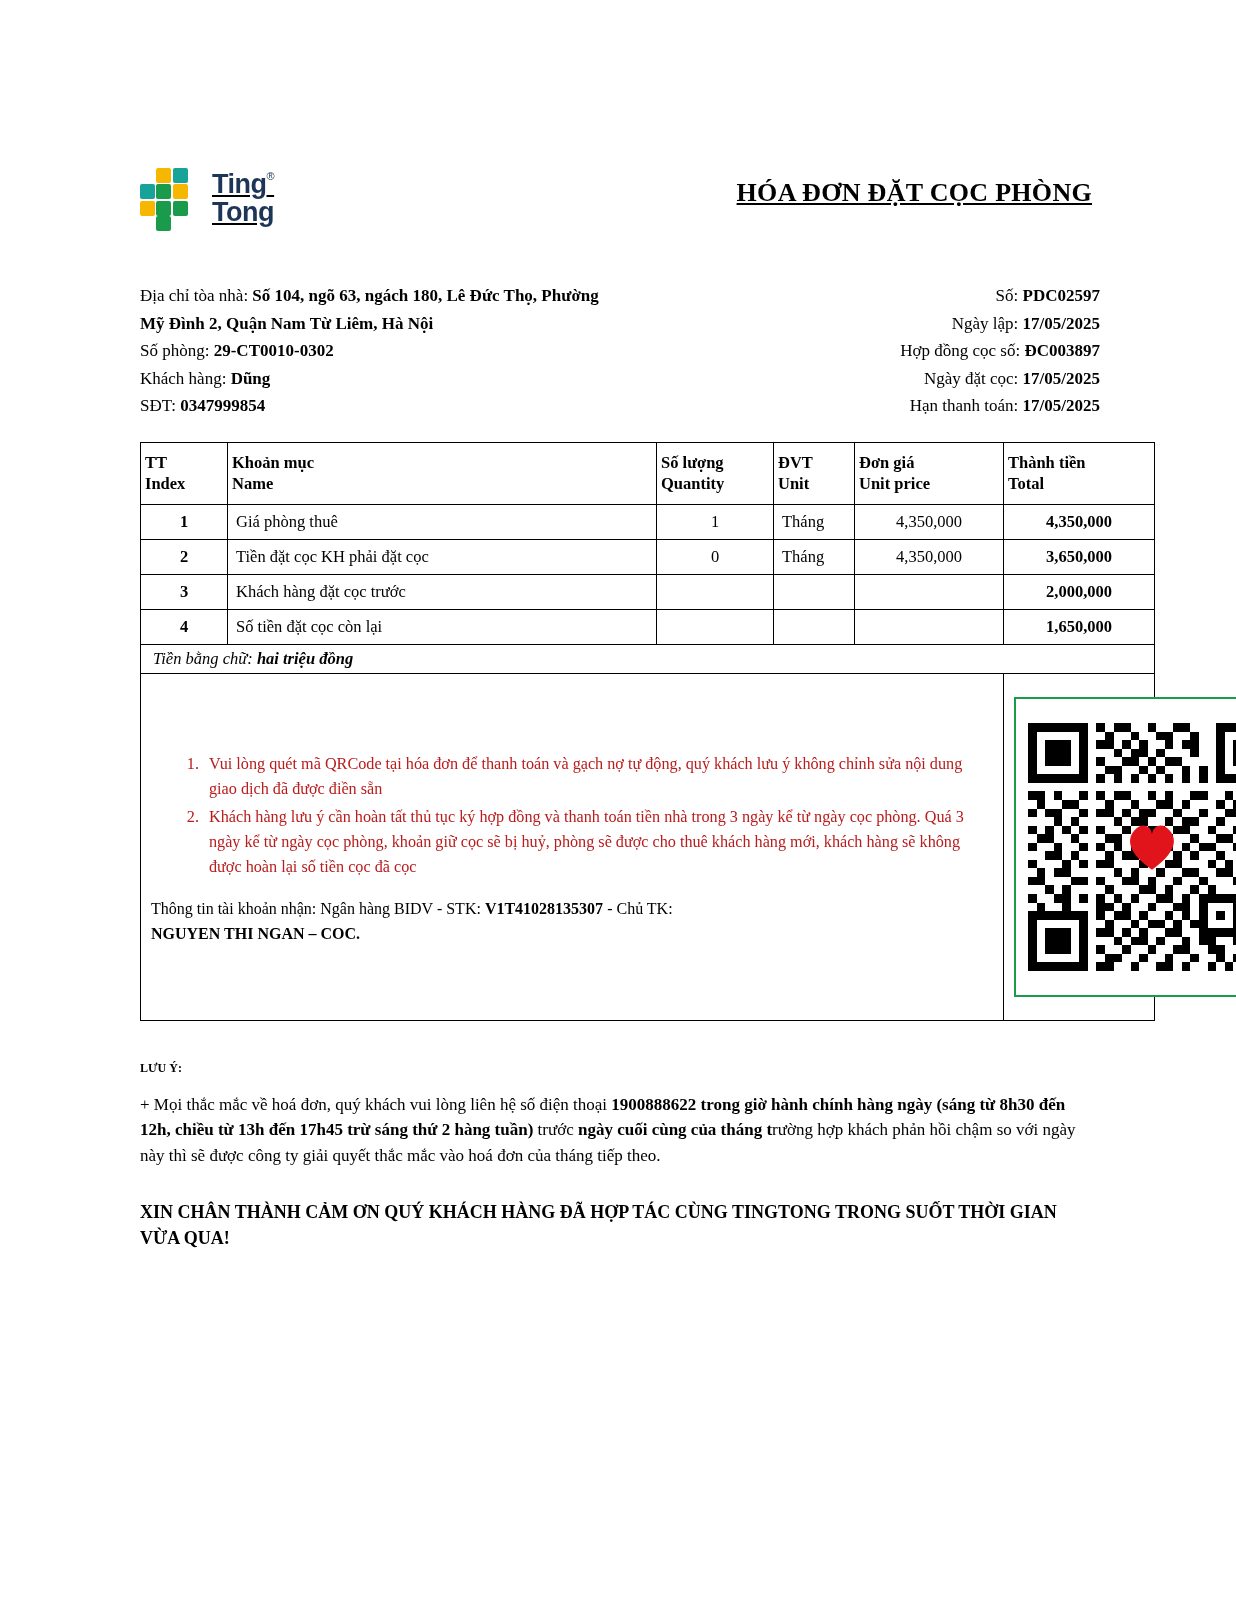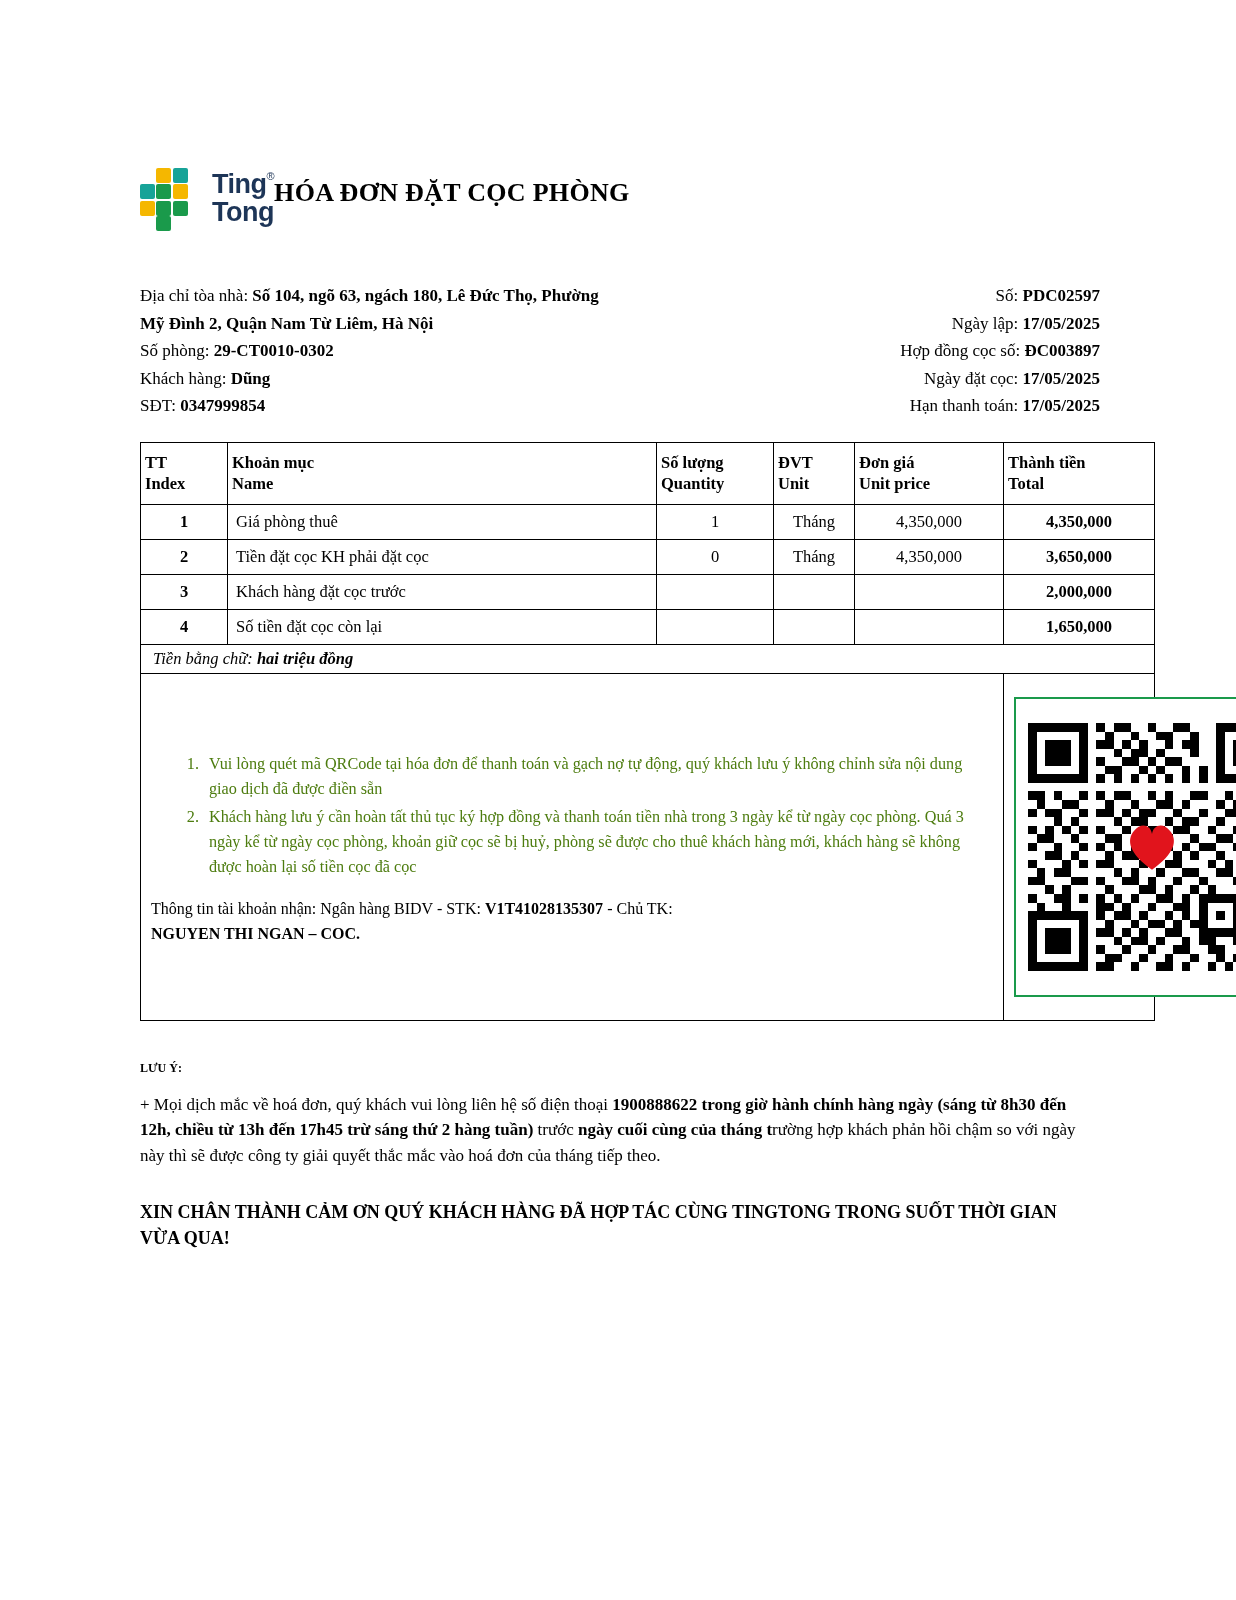--- a/index.html
+++ b/index.html
@@ -26,21 +26,23 @@
     position: absolute;
     left: 140px;
     top: 160px;
     width: 960px;
   }
 
   
   .header {
     display: flex;
     align-items: flex-start;
+    justify-content: space-between;
     height: 86px;
+    text-decoration: underline;
   }
   .logo-block {
     display: flex;
     align-items: center;
     gap: 10px;
     padding-top: 8px;
   }
   .logo-mark {
     width: 62px;
     height: 62px;
@@ -107,42 +109,42 @@
   }
   table.inv thead th {
     text-align: left;
     font-weight: bold;
     line-height: 1.3;
     padding: 9px 4px;
   }
   .col-tt     { width: 78px;  text-align: center; }
   .col-name   { width: 420px; text-align: left; }
   .col-qty    { width: 108px; text-align: center; }
-  .col-unit   { width: 72px;  text-align: center; }
+  .col-unit   { width: 72px;  }
   .col-price  { width: 140px; text-align: center; }
   .col-total  { width: 142px; text-align: center; font-weight: bold; }
   td.col-tt { font-weight: bold; }
 
   .inwords-cell {
     font-style: italic;
     font-size: 17px;
     padding: 4px 12px !important;
   }
   .inwords-cell b { font-style: italic; }
 
   
   .notes-cell {
     padding: 14px 14px 14px 10px !important;
     vertical-align: top;
     height: 318px;
   }
   ol.redlist {
     margin: 6px 0 0 0;
     padding-left: 52px;
-    color: #4d7c0f;
+    color: #b91c1c;
     font-size: 16.2px;
     line-height: 1.52;
   }
   ol.redlist li {
     margin-bottom: 4px;
     padding-left: 6px;
   }
   .bank-info {
     margin-top: 18px;
     font-size: 16px;
@@ -598,18 +600,18 @@
                 <path d="M16 29 C2 19 0 11 5 5 C9 0 15 1 16 7 C17 1 23 0 27 5 C32 11 30 19 16 29 Z" fill="#e1141c"></path>
               </svg>
             </div>
           </td>
         </tr>
       </tbody>
     </table>
 
     <div class="luu-y">LƯU Ý:</div>
     <div class="para">
-      <span>+ Mọi dịch mắc về hoá đơn, quý khách vui lòng liên hệ số điện thoại </span><b>1900888622 trong giờ hành chính hàng ngày (sáng từ 8h30 đến 12h, chiều từ 13h đến 17h45 trừ sáng thứ 2 hàng tuần)</b><span> trước </span><b>ngày cuối cùng của tháng t</b><span>rường hợp khách phản hồi chậm so với ngày này thì sẽ được công ty giải quyết thắc mắc vào hoá đơn của tháng tiếp theo.</span>
+      <span>+ Mọi thắc mắc về hoá đơn, quý khách vui lòng liên hệ số điện thoại </span><b>1900888622 trong giờ hành chính hàng ngày (sáng từ 8h30 đến 12h, chiều từ 13h đến 17h45 trừ sáng thứ 2 hàng tuần)</b><span> trước </span><b>ngày cuối cùng của tháng t</b><span>rường hợp khách phản hồi chậm so với ngày này thì sẽ được công ty giải quyết thắc mắc vào hoá đơn của tháng tiếp theo.</span>
     </div>
     <div class="thanks">XIN CHÂN THÀNH CẢM ƠN QUÝ KHÁCH HÀNG ĐÃ HỢP TÁC CÙNG TINGTONG TRONG SUỐT THỜI GIAN VỪA QUA!</div>
 
   </div>
 </div>
 
 </body></html>

